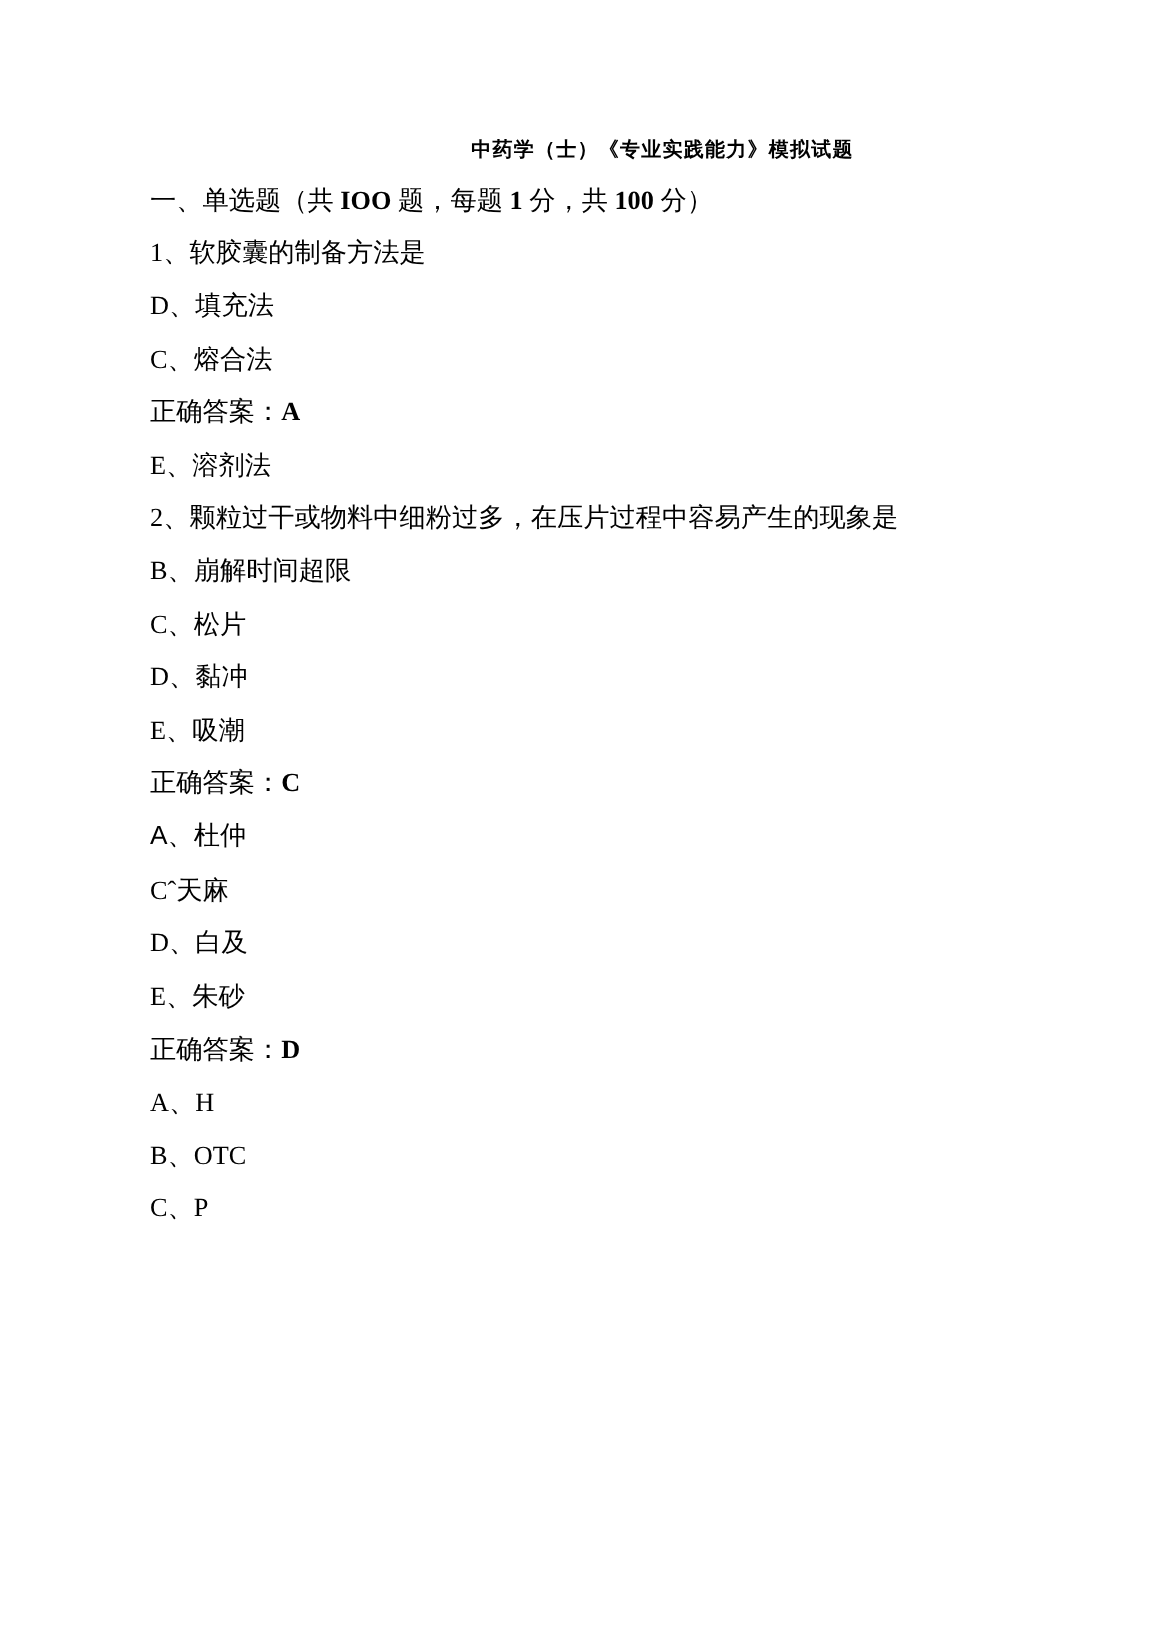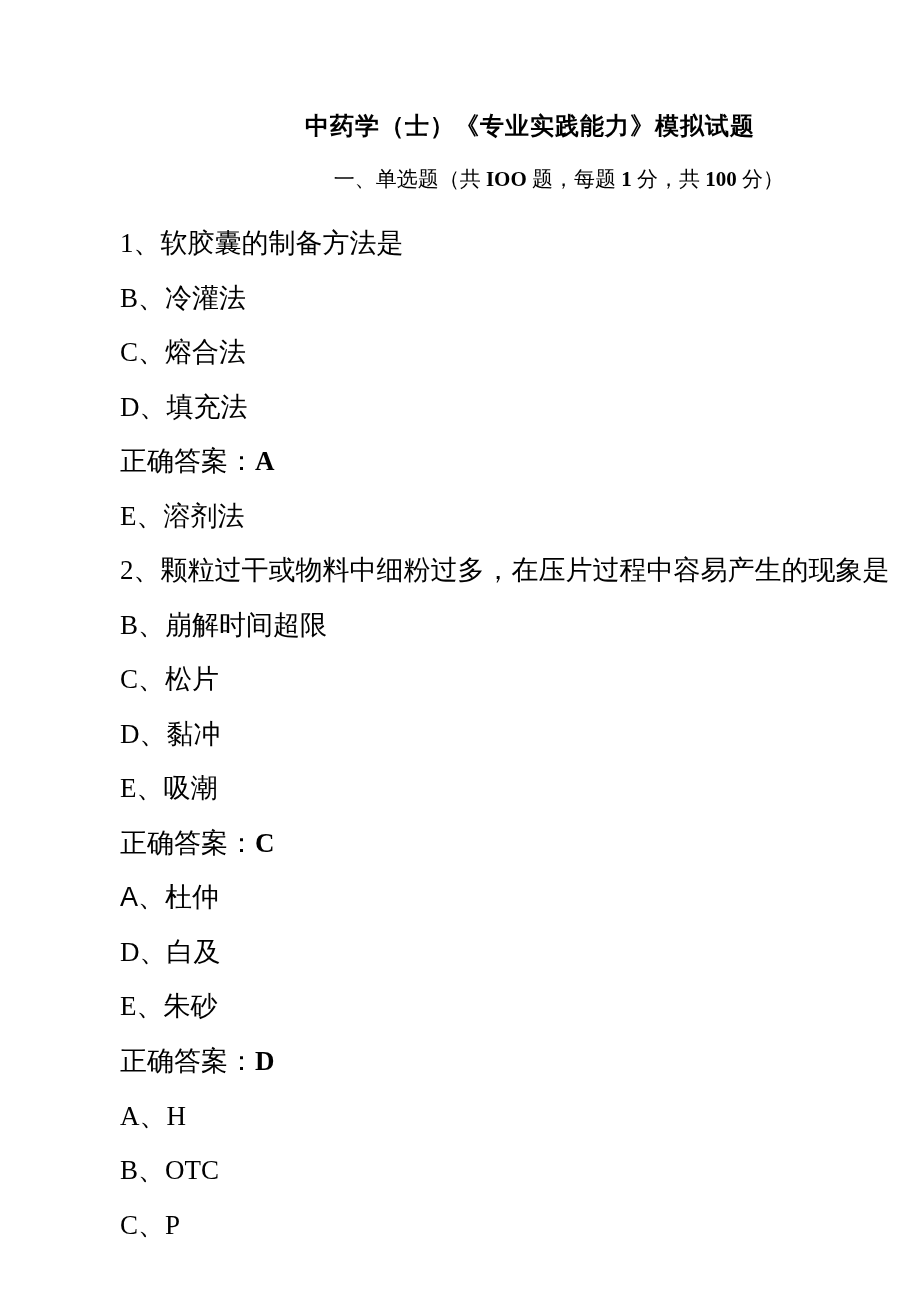--- a/index.html
+++ b/index.html
@@ -11,64 +11,63 @@
       background: #ffffff;
       font-family: "SimSun", "宋体", serif;
       color: #000000;
     }
     .page {
       padding: 110px 120px 0 120px;
       box-sizing: border-box;
     }
     .title {
       text-align: center;
-      font-size: 24px;
+      font-size: 16px;
       margin: 0 0 8px 140px;
       letter-spacing: 1px;
     }
     .section-header {
       font-size: 21px;
       line-height: 2.0;
-      margin: 16px;
-      text-align: right;
+      margin: 0;
     }
     .line {
-      font-size: 27px;
+      font-size: 21px;
       line-height: 2.02;
       margin: 0;
       white-space: pre;
     }
     .bold { font-weight: bold; }
     .ff-alt { font-family: Arial, "Helvetica Neue", sans-serif; }
   </style>
 </head>
 <body>
 
 <div class="page">
   <h1 class="title">中药学（士）《专业实践能力》模拟试题</h1>
 
   <p class="section-header">
     <span>一、单选题（共 </span><span class="bold">IOO</span><span> 题，每题 </span><span class="bold">1</span><span> 分，共 </span><span class="bold">100</span><span> 分）</span>
   </p>
 
   <p class="line"><span>1、</span><span>软胶囊的制备方法是</span></p>
-  <p class="line"><span>B</span><span>、</span><span>冷灌法</span></p>
+  <p class="line"><span>D</span><span>、</span><span>填充法</span></p>
   <p class="line"><span>C</span><span>、</span><span>熔合法</span></p>
-  <p class="line"><span>D</span><span>、</span><span>填充法</span></p>
   <p class="line"><span>正确答案：</span><span class="bold">A</span></p>
   <p class="line"><span>E</span><span>、</span><span>溶剂法</span></p>
 
   <p class="line"><span>2、</span><span>颗粒过干或物料中细粉过多，在压片过程中容易产生的现象是</span></p>
   <p class="line"><span>B</span><span>、</span><span>崩解时间超限</span></p>
   <p class="line"><span>C</span><span>、</span><span>松片</span></p>
   <p class="line"><span>D</span><span>、</span><span>黏冲</span></p>
   <p class="line"><span>E</span><span>、</span><span>吸潮</span></p>
   <p class="line"><span>正确答案：</span><span class="bold">C</span></p>
 
   <p class="line"><span class="ff-alt">A</span><span>、</span><span>杜仲</span></p>
+  <p class="line"><span>Cˆ</span><span></span><span>天麻</span></p>
   <p class="line"><span>D</span><span>、</span><span>白及</span></p>
   <p class="line"><span>E</span><span>、</span><span>朱砂</span></p>
   <p class="line"><span>正确答案：</span><span class="bold">D</span></p>
 
   <p class="line"><span>A</span><span>、</span><span>H</span></p>
   <p class="line"><span>B</span><span>、</span><span>OTC</span></p>
   <p class="line"><span>C</span><span>、</span><span>P</span></p>
   <p class="line"></p>
 
 </div>

